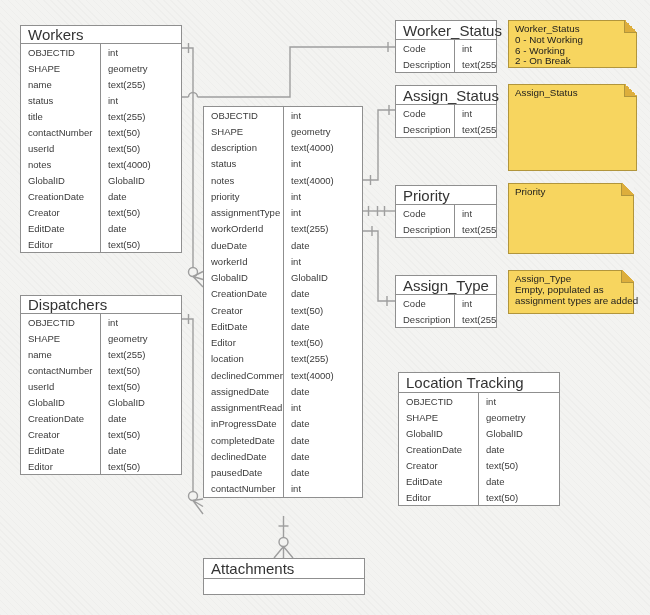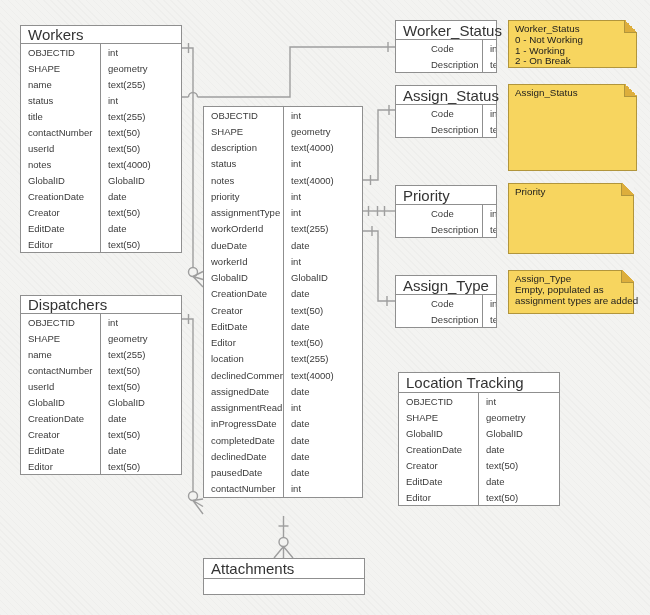--- a/index.html
+++ b/index.html
@@ -18,21 +18,21 @@
     box-sizing:border-box;
   }
   .ehead{
     border-bottom:1px solid #8F8F8F;display:flex;align-items:center;
     padding-left:7px;font-size:15px;color:#333;
   }
   .ebody{min-height:15px;}
   .erow{display:flex;align-items:stretch;height:16px;font-size:9.5px;color:#3a3a3a;}
   .etable.tall .erow{height:16.25px;}
   .fname{display:flex;align-items:center;padding-left:7px;border-right:1px solid #8F8F8F;box-sizing:border-box;width:80px;flex:none;overflow:hidden;white-space:nowrap;}
-  .etable.small .fname{width:59px;margin-left:28px;}
+  .etable.small .fname{width:59px;}
   .ftype{display:flex;align-items:center;padding-left:7px;overflow:hidden;white-space:nowrap;}
   .note{
     position:absolute;background:#F7D55F;border:1px solid #B1953C;
     box-sizing:border-box;color:#1d1d1d;font-size:9.8px;line-height:10.8px;
     padding:3px 2px 0 6px;
   }
   .note .fold{
     position:absolute;top:-1px;right:-1px;width:13px;height:13px;box-sizing:border-box;
     background:linear-gradient(225deg,#F3F3F1 0%,#F3F3F1 50%,#DDAE3C 50%,#DDAE3C 100%);
     border-left:1px solid #B1953C;border-bottom:1px solid #B1953C;
@@ -388,21 +388,21 @@
   <div class="etable big" style="left:203px;top:558px;width:162px">
     <div class="ehead" style="height:19px">Attachments</div>
     <div class="ebody" style="height:15px"></div>
   </div>
 
   <div class="note" style="left:508px;top:20px;width:129px;height:48px">
     <div class="fold"></div>
     <div class="ntitle">Worker_Status</div>
     <div class="nlines">
         <div class="nline">0 - Not Working</div>
-        <div class="nline">1 - Working</div>
+        <div class="nline">6 - Working</div>
         <div class="nline">2 - On Break</div>
       </div>
   </div>
 
   <div class="note" style="left:508px;top:84px;width:129px;height:87px">
     <div class="fold"></div>
     <div class="ntitle">Assign_Status</div>
   </div>
 
   <div class="note" style="left:508px;top:183px;width:126px;height:71px">

